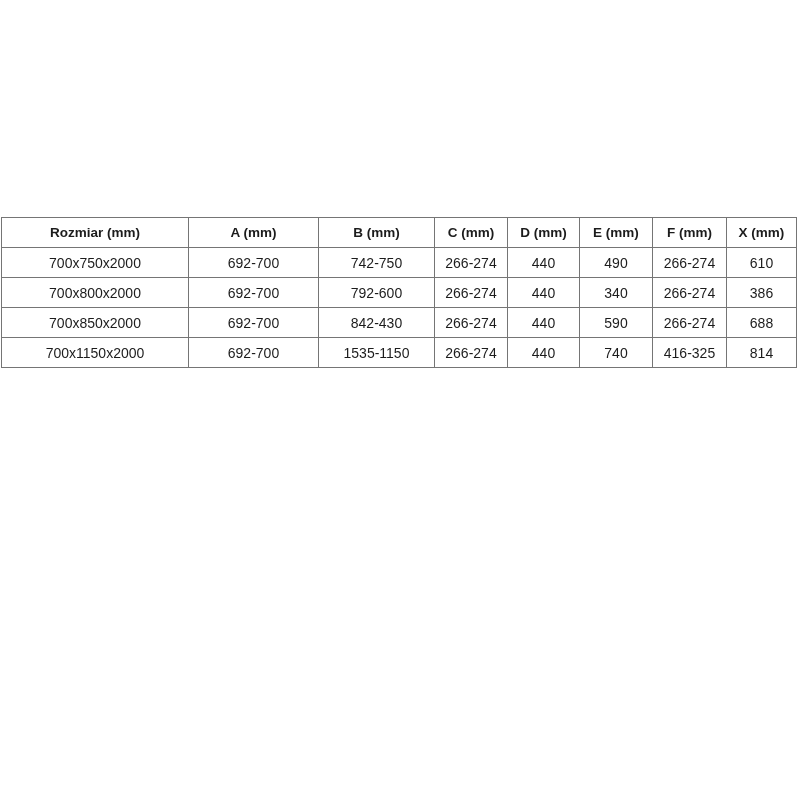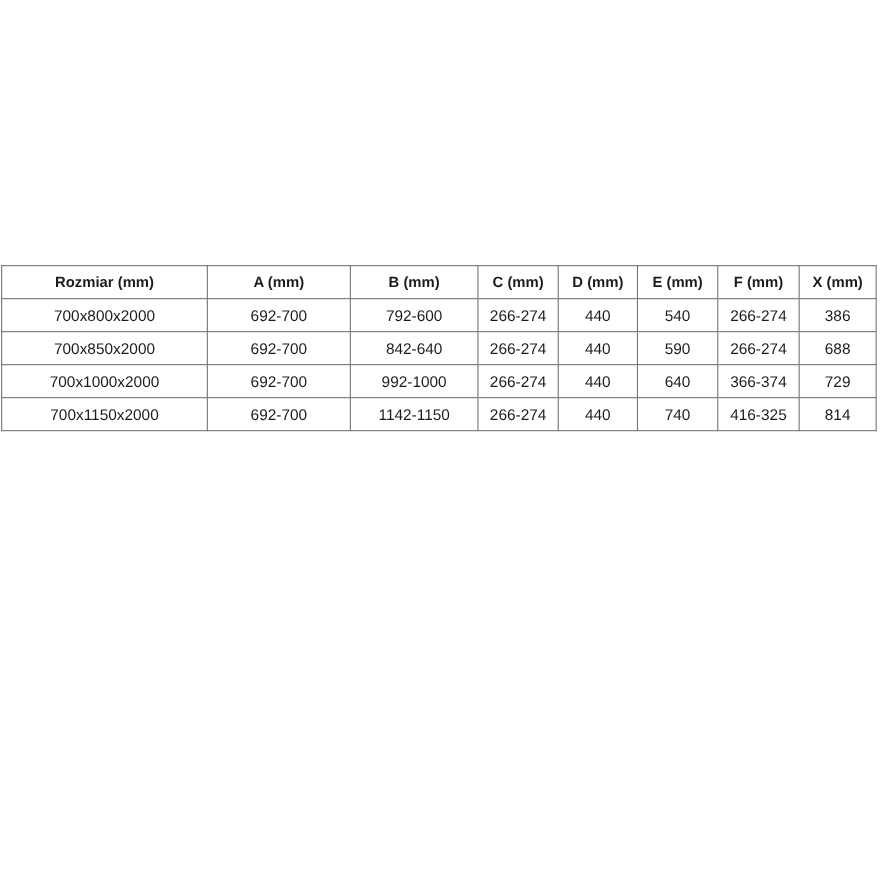--- a/index.html
+++ b/index.html
@@ -6,21 +6,20 @@
   html, body {
     width: 800px; height: 800px;
     background: var(--background, #ffffff);
     font-family: "Liberation Sans", sans-serif;
   }
   .stage {
     position: relative;
     width: 800px; height: 639px;
     background: var(--background, #ffffff);
     overflow: hidden;
-    margin-top: 24px;
   }
   .table-wrap {
     position: absolute;
     left: 1px;
     top: 217px;
     width: 795px;
   }
   table.dim-table {
     border-collapse: collapse;
     table-layout: fixed;
@@ -67,53 +66,53 @@
             <th>B (mm)</th>
             <th>C (mm)</th>
             <th>D (mm)</th>
             <th>E (mm)</th>
             <th>F (mm)</th>
             <th>X (mm)</th>
           </tr>
       </thead>
       <tbody>
           <tr>
+            <td>700x750x2000</td>
+            <td>692-700</td>
+            <td>742-750</td>
+            <td>266-274</td>
+            <td>440</td>
+            <td>490</td>
+            <td>266-274</td>
+            <td>610</td>
+          </tr>
+          <tr>
             <td>700x800x2000</td>
             <td>692-700</td>
             <td>792-600</td>
             <td>266-274</td>
             <td>440</td>
-            <td>540</td>
+            <td>340</td>
             <td>266-274</td>
             <td>386</td>
           </tr>
           <tr>
             <td>700x850x2000</td>
             <td>692-700</td>
-            <td>842-640</td>
+            <td>842-430</td>
             <td>266-274</td>
             <td>440</td>
             <td>590</td>
             <td>266-274</td>
             <td>688</td>
           </tr>
           <tr>
-            <td>700x1000x2000</td>
-            <td>692-700</td>
-            <td>992-1000</td>
-            <td>266-274</td>
-            <td>440</td>
-            <td>640</td>
-            <td>366-374</td>
-            <td>729</td>
-          </tr>
-          <tr>
             <td>700x1150x2000</td>
             <td>692-700</td>
-            <td>1142-1150</td>
+            <td>1535-1150</td>
             <td>266-274</td>
             <td>440</td>
             <td>740</td>
             <td>416-325</td>
             <td>814</td>
           </tr>
         </tbody>
     </table>
   </div>
 </div>

